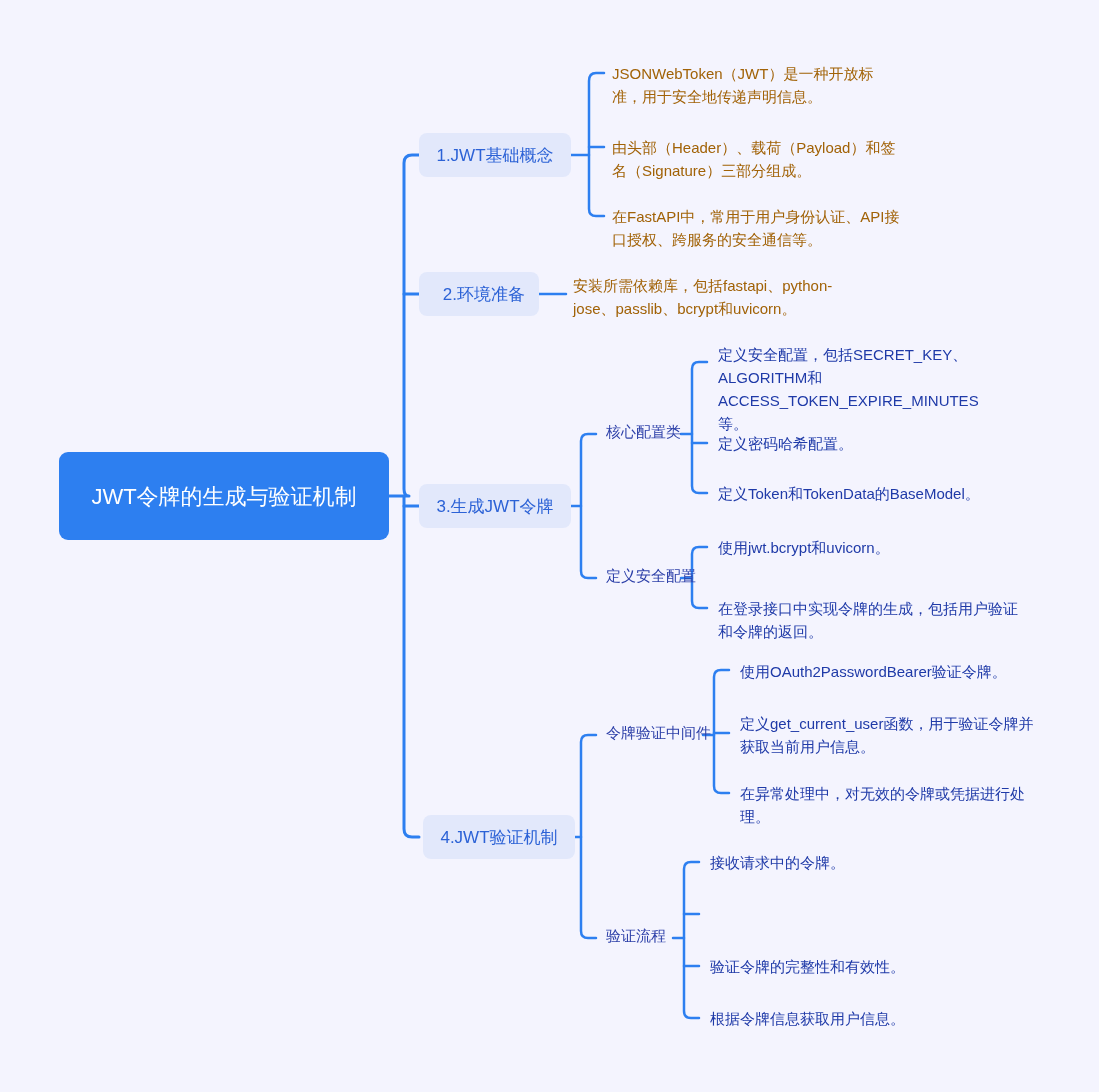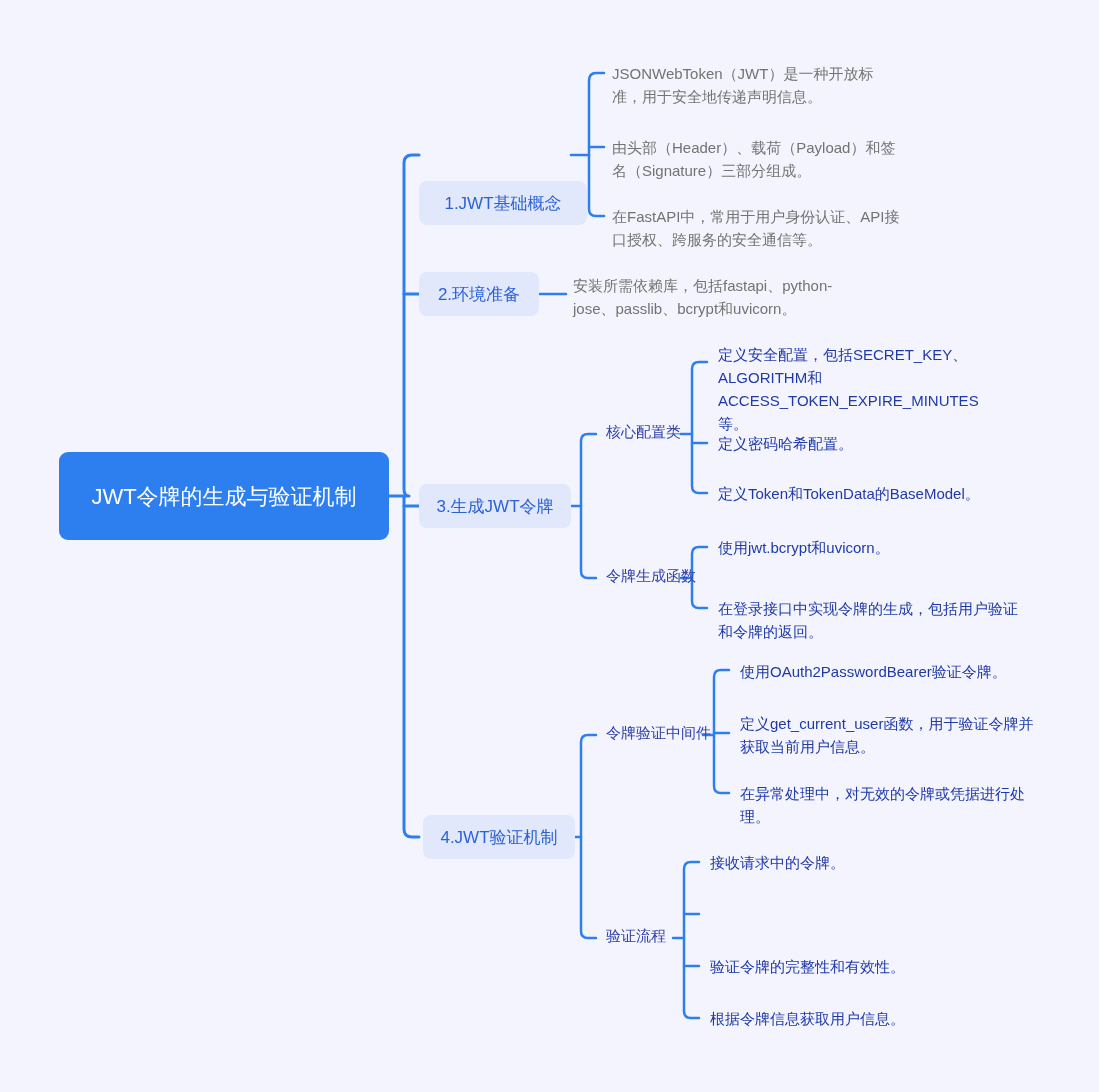--- a/index.html
+++ b/index.html
@@ -65,21 +65,21 @@
   
   .sub-node {
     color: #2c3fa8;
     font-size: 15px;
     white-space: nowrap;
     display: flex;
     height: 22px;
   }
   
   .leaf-node {
-    color: #737373;
+    color: #a16207;
     font-size: 15px;
     line-height: 23px;
   }
   .leaf-node.indigo {
     color: #1f3aa8;
   }
 </style>
 </head>
 <body>
 
@@ -121,34 +121,34 @@
       <path d="M699,862 H691 Q684,862 684,869 V1011 Q684,1018 691,1018 H699" stroke-width="2.5"></path>
       <path d="M684,914 H699" stroke-width="2.5"></path>
       <path d="M684,966 H699" stroke-width="2.5"></path>
     </g>
   </svg>
 
   <div class="node root-node">
     <span>JWT令牌的生成与验证机制</span>
   </div>
 
-  <div class="node branch-node" style="left:419px; top:133px; width:168px;margin-top:48px;">
+  <div class="node branch-node" style="left:419px; top:133px; width:152px;">
     <span>1.JWT基础概念</span>
   </div>
   <div class="node leaf-node" style="left:612px; top:62px; width:290px;">
     <span>JSONWebToken（JWT）是一种开放标准，用于安全地传递声明信息。</span>
   </div>
   <div class="node leaf-node" style="left:612px; top:136px; width:290px;">
     <span>由头部（Header）、载荷（Payload）和签名（Signature）三部分组成。</span>
   </div>
   <div class="node leaf-node" style="left:612px; top:205px; width:290px;">
     <span>在FastAPI中，常用于用户身份认证、API接口授权、跨服务的安全通信等。</span>
   </div>
 
-  <div class="node branch-node" style="left:419px; top:272px; width:120px;">
+  <div class="node branch-node" style="left:419px; top:272px; width:120px;justify-content:flex-end;">
     <span>2.环境准备</span>
   </div>
   <div class="node leaf-node" style="left:573px; top:274px; width:300px;">
     <span>安装所需依赖库，包括fastapi、python-jose、passlib、bcrypt和uvicorn。</span>
   </div>
 
   <div class="node branch-node" style="left:419px; top:484px; width:152px;">
     <span>3.生成JWT令牌</span>
   </div>
 
@@ -159,21 +159,21 @@
     <span>定义安全配置，包括SECRET_KEY、ALGORITHM和ACCESS_TOKEN_EXPIRE_MINUTES等。</span>
   </div>
   <div class="node leaf-node indigo" style="left:718px; top:432px; width:285px;">
     <span>定义密码哈希配置。</span>
   </div>
   <div class="node leaf-node indigo" style="left:718px; top:482px; width:285px;">
     <span>定义Token和TokenData的BaseModel。</span>
   </div>
 
   <div class="node sub-node" style="left:606px; top:567px;">
-    <span>令牌生成函数</span>
+    <span>定义安全配置</span>
   </div>
   <div class="node leaf-node indigo" style="left:718px; top:536px; width:305px;">
     <span>使用jwt.bcrypt和uvicorn。</span>
   </div>
   <div class="node leaf-node indigo" style="left:718px; top:597px; width:305px;">
     <span>在登录接口中实现令牌的生成，包括用户验证和令牌的返回。</span>
   </div>
 
   <div class="node branch-node" style="left:423px; top:815px; width:152px;">
     <span>4.JWT验证机制</span>

